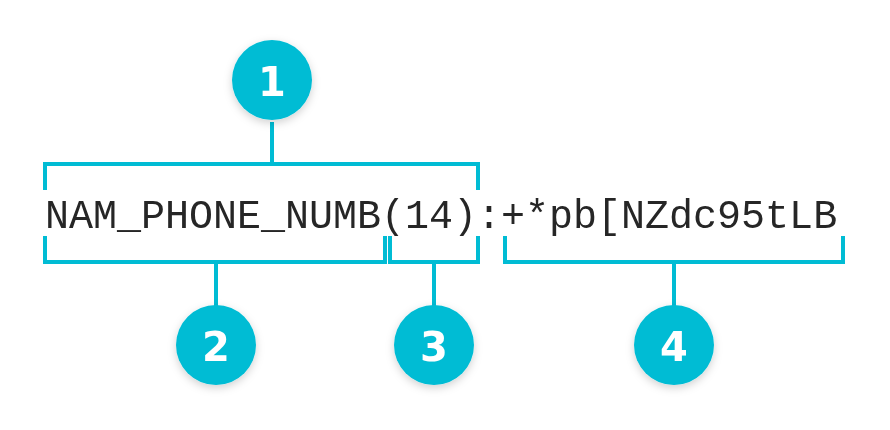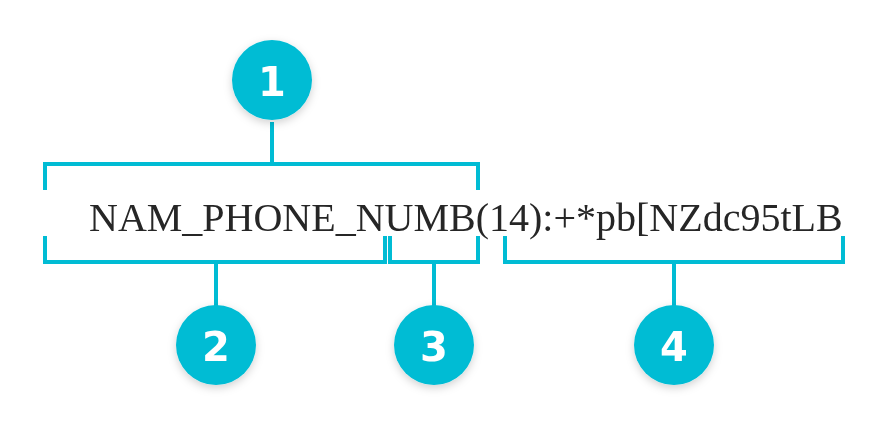--- a/index.html
+++ b/index.html
@@ -25,27 +25,26 @@
     height: 430px;
     display: block;
   }
   .code-text {
     position: absolute;
     left: 45px;
     top: 186px;
     width: 800px;
     height: 64px;
     line-height: 64px;
-    font-family: Liberation Serif, serif;
+    font-family: Liberation Mono, monospace;
     font-size: 40px;
     letter-spacing: 0px;
     color: #262626;
     white-space: pre;
     user-select: text;
-    margin-left: 44px;
   }
   .badge-num {
     font-family: "DejaVu Sans", "Liberation Sans", sans-serif;
     font-size: 40px;
     font-weight: 700;
     fill: #ffffff;
     text-anchor: middle;
     dominant-baseline: central;
   }
 </style>

